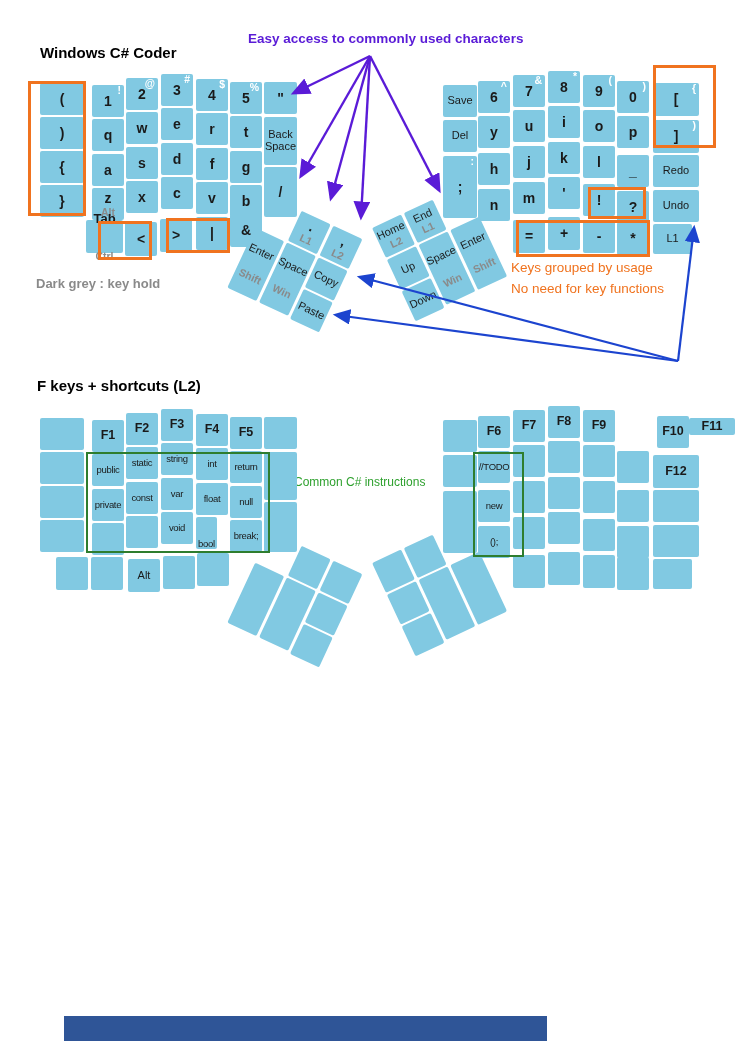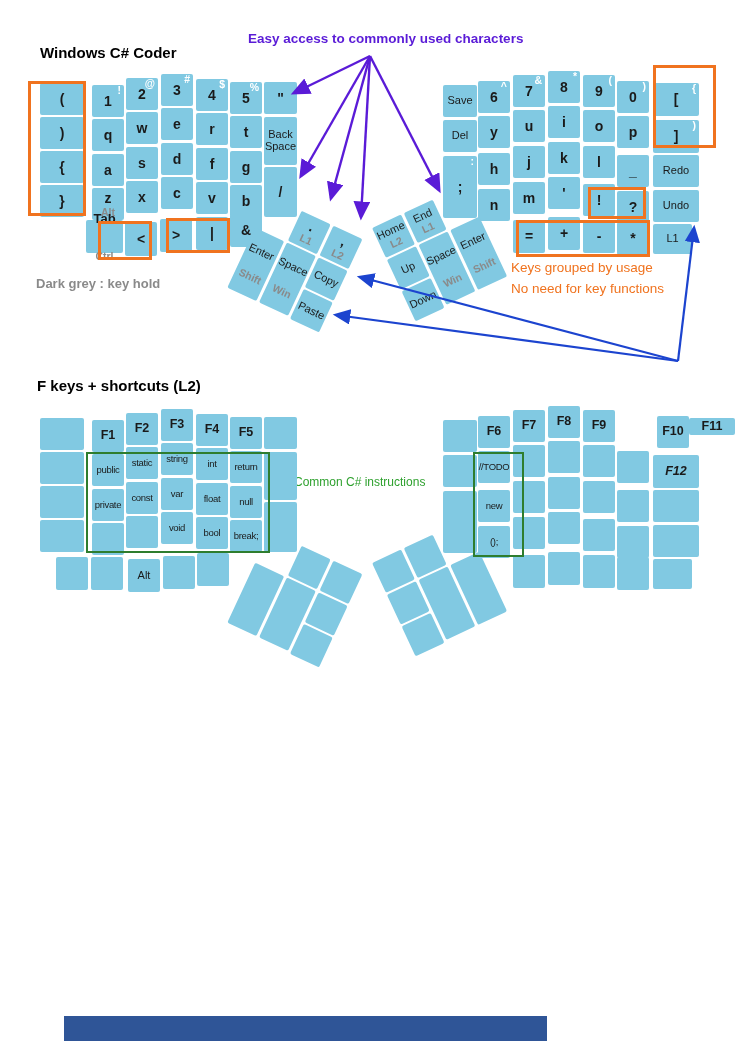--- a/index.html
+++ b/index.html
@@ -363,21 +363,21 @@
       </div>
       <div class="key" style="left: 196px; top: 414px; width: 32px; height: 32px;">
         <span class="klabel fkey">F4</span>
       </div>
       <div class="key" style="left: 196px; top: 448px; width: 32px; height: 32px;">
         <span class="klabel code">int</span>
       </div>
       <div class="key" style="left: 196px; top: 483px; width: 32px; height: 32px;">
         <span class="klabel code">float</span>
       </div>
-      <div class="key" style="left: 196px; top: 517px; width: 32px; height: 32px;">
+      <div class="key" style="left: 196px; top: 517px; width: 21px; height: 32px; justify-content: flex-end;">
         <span class="klabel code">bool</span>
       </div>
       <div class="key" style="left: 230px; top: 417px; width: 32px; height: 32px;">
         <span class="klabel fkey">F5</span>
       </div>
       <div class="key" style="left: 230px; top: 451px; width: 32px; height: 32px;">
         <span class="klabel code">return</span>
       </div>
       <div class="key" style="left: 230px; top: 486px; width: 32px; height: 32px;">
         <span class="klabel code">null</span>
@@ -476,21 +476,21 @@
       </div>
       <div class="key" style="left: 617px; top: 490px; width: 32px; height: 32px;">
         <span class="klabel word"></span>
       </div>
       <div class="key" style="left: 617px; top: 526px; width: 32px; height: 32px;">
         <span class="klabel word"></span>
       </div>
       <div class="key" style="left: 653px; top: 418px; width: 46px; height: 17px; margin-left: 36px;">
         <span class="klabel fkey">F11</span>
       </div>
-      <div class="key" style="left: 653px; top: 455px; width: 46px; height: 33px; font-style: italic;">
+      <div class="key" style="left: 653px; top: 455px; width: 46px; height: 33px;">
         <span class="klabel fkey">F12</span>
       </div>
       <div class="key" style="left: 653px; top: 490px; width: 46px; height: 32px;">
         <span class="klabel word"></span>
       </div>
       <div class="key" style="left: 653px; top: 525px; width: 46px; height: 32px;">
         <span class="klabel word"></span>
       </div>
       <div class="key" style="left: 513px; top: 555px; width: 32px; height: 33px;">
         <span class="klabel word"></span>

